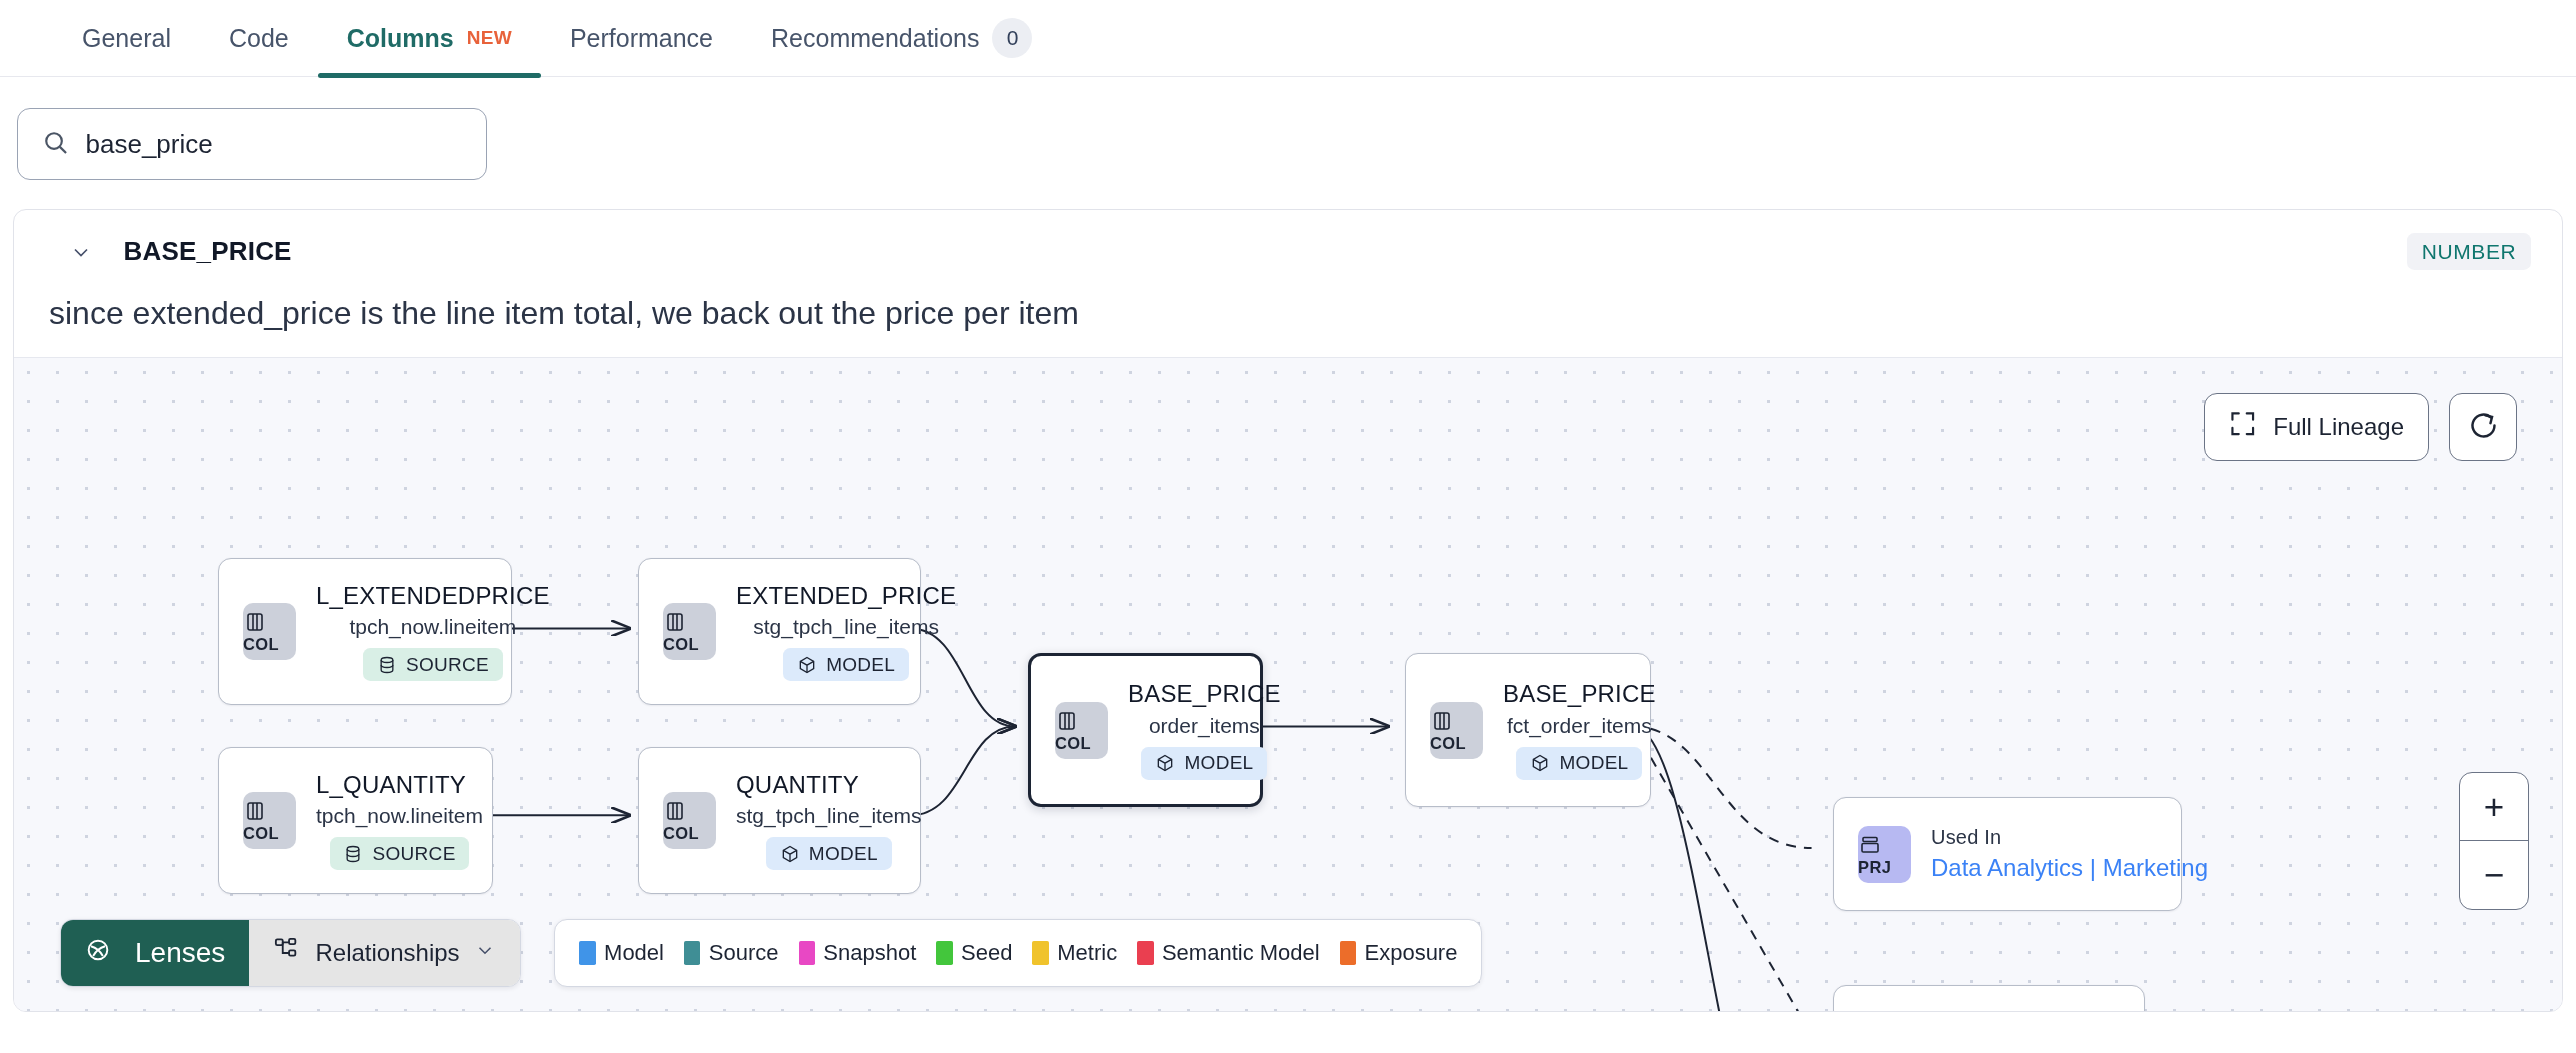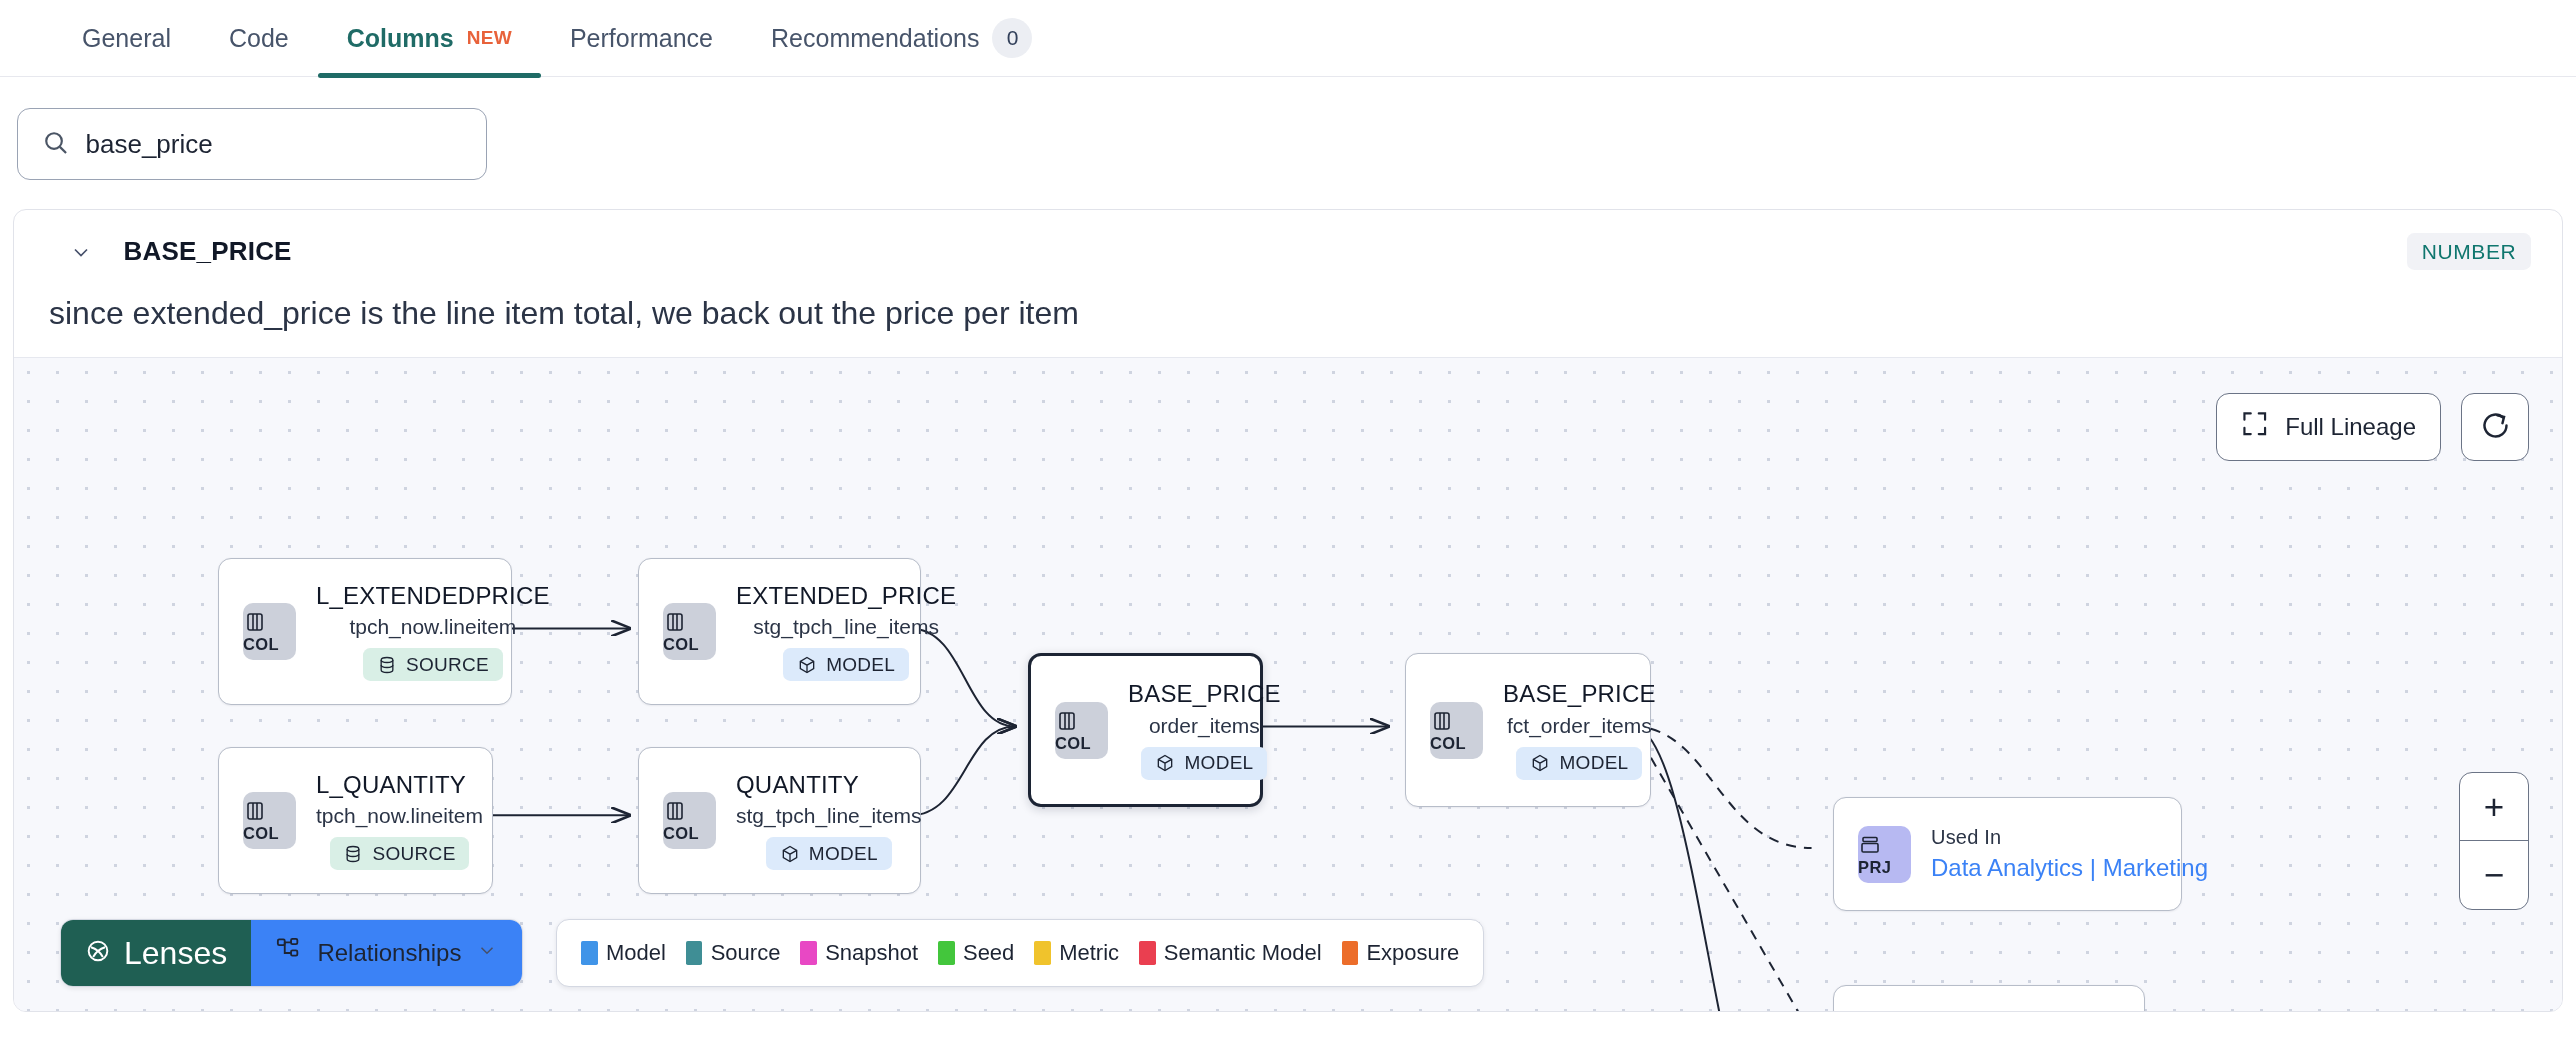--- a/index.html
+++ b/index.html
@@ -204,21 +204,21 @@
   .badge.source { background: #d9efe6; }
 
   .node.prjnode { gap: 20px; }
   .node.prjnode .body { gap: 5.5px; align-items: flex-start; }
   .node.prjnode .nname { font-size: 20px; color: #2b3446; text-align: left; }
   .node.prjnode .nsub  { font-size: 24px; color: #3b82f6; text-align: left; }
 
   
   .topright {
     position: absolute;
-    top: 35px; right: 33px;
+    top: 35px; right: 45px;
     display: flex;
     gap: 20px;
   }
   .btn-full {
     height: 68px;
     min-width: 218px;
     background: #fff;
     border: 1.8px solid #6b7486;
     border-radius: 13px;
     display: flex; align-items: center; justify-content: center;
@@ -267,32 +267,32 @@
     border-radius: 13px;
     overflow: hidden;
     border: 1.8px solid #d4d8e2;
     background: #fff;
     height: 68px;
     box-shadow: 0 1.8px 4.6px rgba(20,25,40,.08);
   }
   .lenses {
     background: #1f5f53;
     color: #fff;
-    display: flex; align-items: center; gap: 13px;
+    display: flex; align-items: center; gap: 24px;
     padding: 0 24px;
-    font-size: 32px;
+    font-size: 28px;
     cursor: pointer;
   }
   .relationships {
     display: flex; align-items: center; gap: 14.7px;
     padding: 0 24px;
     font-size: 24px;
     color: #1d2433;
     cursor: pointer;
-    background: #3b82f6;
+    background: #e5e5e5;
   }
   .legend {
     display: flex;
     align-items: center;
     gap: 20px;
     height: 68px;
     padding: 0 24px;
     background: #fff;
     border: 1.8px solid #d4d8e2;
     border-radius: 13px;

